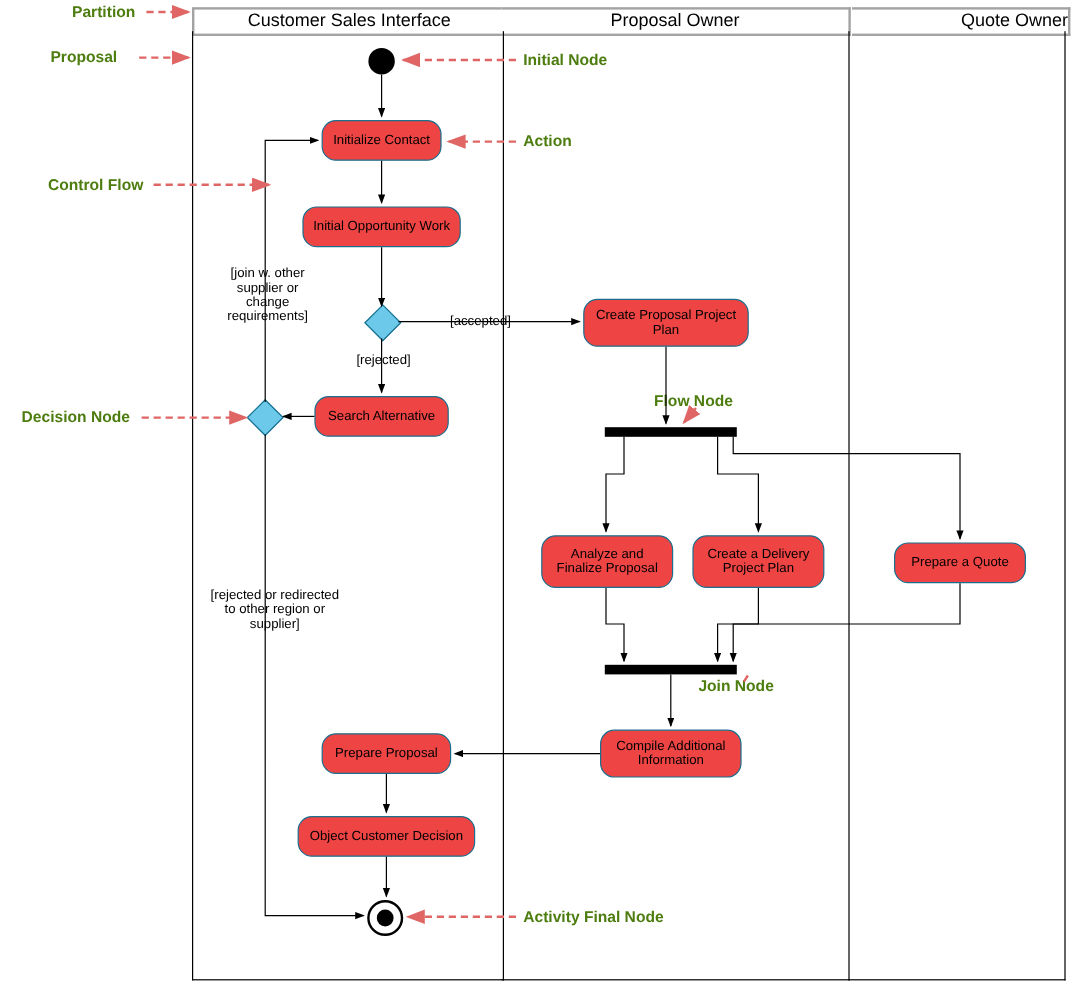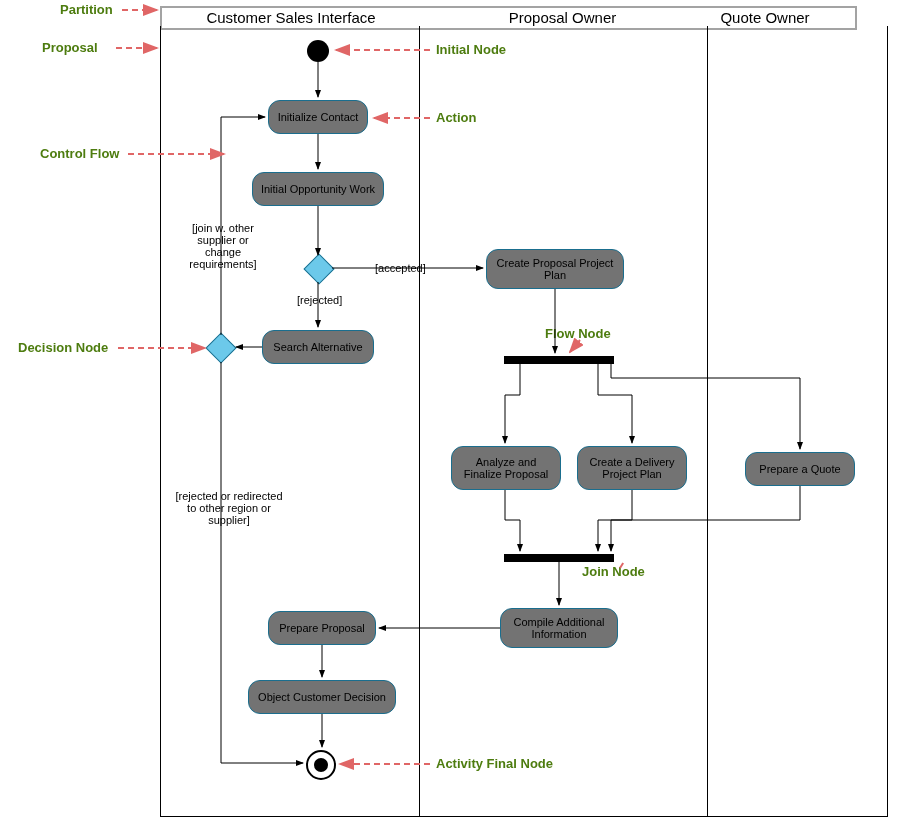--- a/index.html
+++ b/index.html
@@ -26,21 +26,21 @@
   .lane {
     position: absolute;
     top: 26px;
     height: 790px;
     border-left: 1px solid #000;
     border-right: 1px solid #000;
     border-bottom: 1px solid #000;
   }
   .action {
     position: absolute;
-    background: #737373;
+    background: #ef4444;
     border: 1px solid #1a6e8e;
     border-radius: 12px;
     text-align: center;
     display: flex;
     align-items: center;
     justify-content: center;
     font-size: 11px;
     padding: 4px;
     box-sizing: border-box;
   }
@@ -100,21 +100,21 @@
     pointer-events: none;
   }
 </style>
 </head>
 <body>
 
 <div class="canvas">
 
   <div class="lane-header" style="left:160px;width:258px;">Customer Sales Interface</div>
   <div class="lane-header" style="left:418px;width:289px;border-left:none;">Proposal Owner</div>
-  <div class="lane-header" style="left:675px;width:180px;border-left:none;">Quote Owner</div>
+  <div class="lane-header" style="left:710px;width:180px;border-left:none;text-align:right;">Quote Owner</div>
 
   <div class="lane" style="left:160px;width:258px;"></div>
   <div class="lane" style="left:418px;width:289px;border-left:none;"></div>
   <div class="lane" style="left:707px;width:180px;border-left:none;"></div>
 
   <div class="initial" style="left:307px;top:40px;"></div>
 
   <div class="action" style="left:268px;top:100px;width:100px;height:34px;">Initialize Contact</div>
   <div class="action" style="left:252px;top:172px;width:132px;height:34px;">Initial Opportunity Work</div>
   <div class="action" style="left:262px;top:330px;width:112px;height:34px;">Search Alternative</div>

